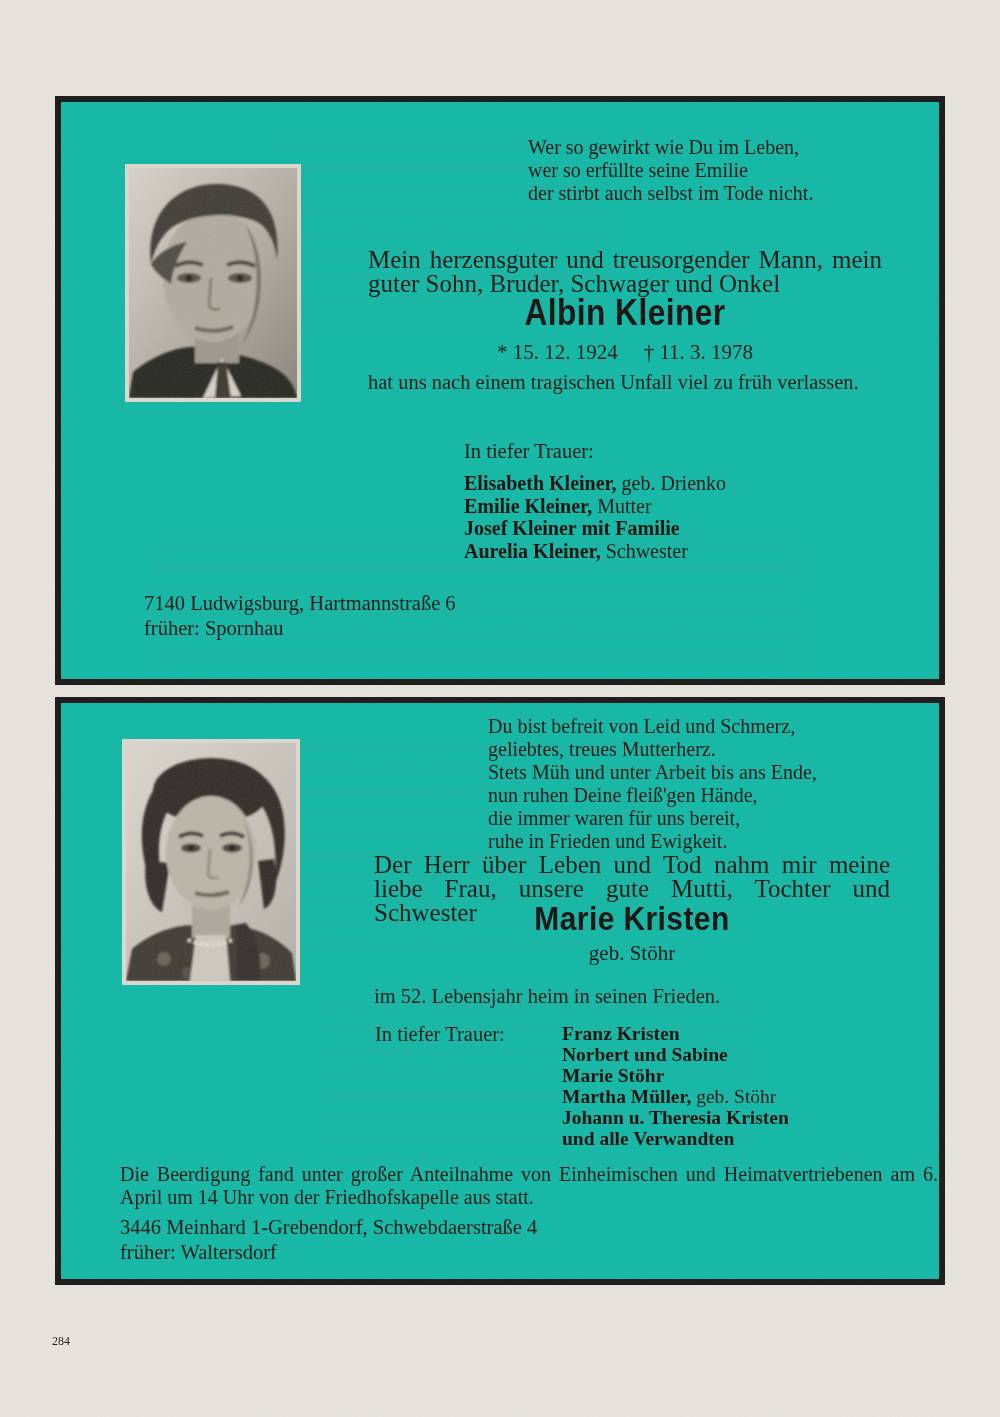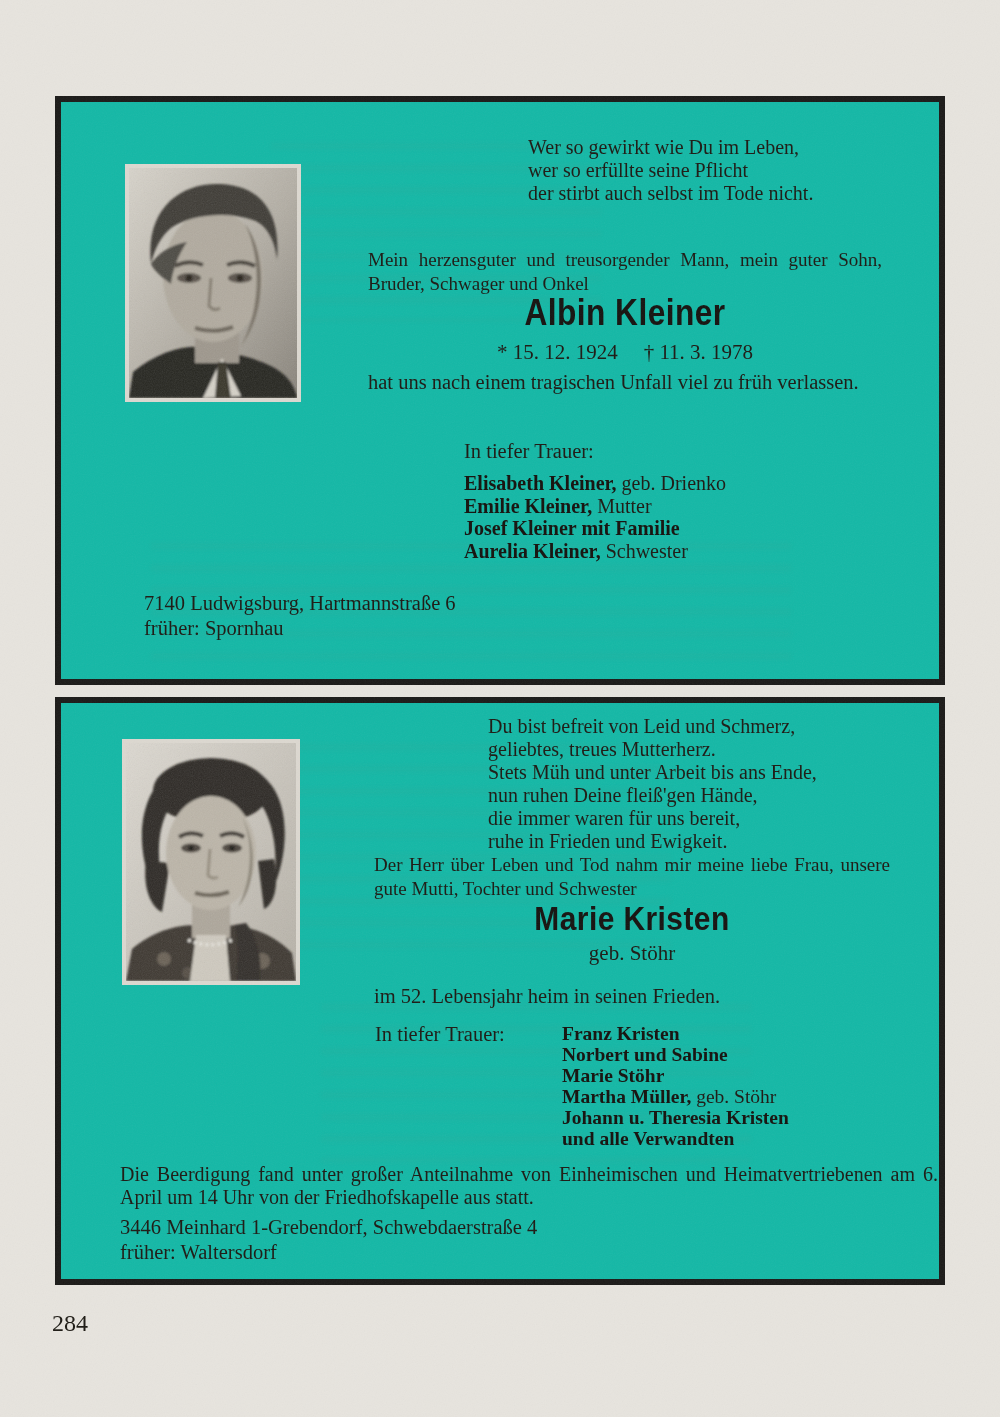--- a/index.html
+++ b/index.html
@@ -48,21 +48,21 @@
   
   .photo-frame {
     background: #dcd8d0;
     padding: 4px;
     line-height: 0;
   }
   .photo-frame svg { display: block; }
 
   
   .poem { font-size: 20px; line-height: 23px; white-space: nowrap; }
-  .intro { font-size: 19px; line-height: 24px; text-align: justify; }
+  .intro { font-size: 25px; line-height: 24px; text-align: justify; }
   .name-heading {
     font-family: "Liberation Sans", "DejaVu Sans", sans-serif;
     font-weight: bold;
     font-size: 36px;
     color: #161310;
     text-align: center;
     transform: scaleX(0.88);
     transform-origin: 50% 50%;
     letter-spacing: 0.5px;
     white-space: nowrap;
@@ -71,21 +71,21 @@
   .subtitle { font-size: 21px; text-align: center; }
   .dates { font-size: 21px; text-align: center; white-space: nowrap; }
   .dates .gap { display: inline-block; width: 26px; }
   .message { font-size: 20.5px; line-height: 24px; }
   .trauer-label { font-size: 20.5px; }
   .mourners .m-line { font-size: 20px; line-height: 22.5px; white-space: nowrap; }
   .mourners.tight .m-line { line-height: 21px; font-size: 19.5px; }
   .mourners b { font-weight: bold; color: #15120e; }
   .addr { font-size: 20.5px; line-height: 25px; white-space: nowrap; }
   .burial { font-size: 20px; line-height: 22.5px; text-align: justify; }
-  .page-number { font-size: 24px; }
+  .page-number { font-size: 12px; margin-top: 24px; }
 </style>
 </head>
 <body>
 
 <svg width="0" height="0" style="position:absolute" aria-hidden="true">
   <defs>
     <filter id="grainF">
       <feTurbulence type="fractalNoise" baseFrequency="0.9" numOctaves="2" stitchTiles="stitch"></feTurbulence>
       <feColorMatrix type="saturate" values="0"></feColorMatrix>
     </filter>
@@ -129,21 +129,21 @@
         <path d="M98 97 Q112 91 126 98" stroke="#454038" stroke-width="4" fill="none"></path>
         <path d="M82 110 L80 138 Q85 144 91 140" stroke="#837b6e" stroke-width="3" fill="none"></path>
         <path d="M66 160 Q84 166 104 159" stroke="#6b6458" stroke-width="4" fill="none"></path>
       </g>
       <rect width="168" height="230" filter="url(#grainF)" opacity="0.14"></rect>
     </svg>
   </div>
 
   <div class="abs poem" style="left:467px; top:34px;">
     <div>Wer so gewirkt wie Du im Leben,</div>
-    <div>wer so erfüllte seine Pflicht</div>
+    <div>wer so erfüllte seine Emilie</div>
     <div>der stirbt auch selbst im Tode nicht.</div>
   </div>
 
   <div class="abs intro" style="left:307px; top:146px; width:514px;">Mein herzensguter und treusorgender Mann, mein guter Sohn, Bruder, Schwager und Onkel</div>
 
   <div class="abs name-heading" style="left:307px; top:190px; width:514px;">Albin Kleiner</div>
 
   <div class="abs dates" style="left:307px; top:238px; width:514px;">
     <span>* 15. 12. 1924</span><span class="gap"></span><span>† 11. 3. 1978</span>
   </div>

